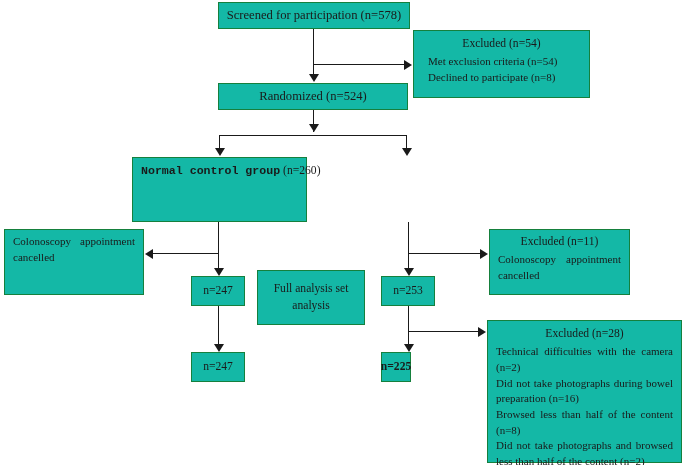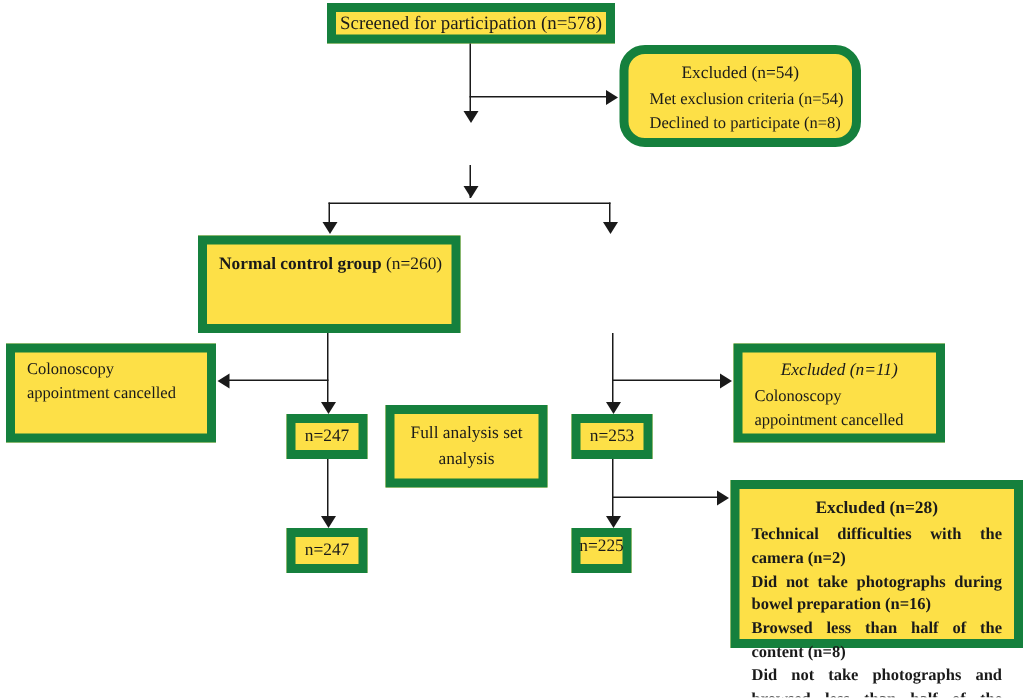--- a/index.html
+++ b/index.html
@@ -14,41 +14,41 @@
   #flowchart {
     position: relative;
     width: 685px;
     height: 465px;
     background: #ffffff;
     overflow: hidden;
   }
   .box {
     position: absolute;
     box-sizing: border-box;
-    border: 6px solid #15803d;
-    background: #fde047;
+    border: 1px solid #15803d;
+    background: #14b8a6;
     padding: 4px 7px;
     line-height: 1.42;
   }
   .box .line {
     display: block;
     white-space: nowrap;
   }
   .center {
     text-align: center;
   }
   .justify-last-left {
     text-align: justify;
     text-align-last: left;
     white-space: normal;
   }
   .t13 { font-size: 12.6px; }
   .t12 { font-size: 11.6px; }
   .t11 { font-size: 11.0px; }
-  b.hdr { font-weight: bold; }
+  b.hdr { font-weight: bold; font-family: Liberation Mono, monospace; }
 
   
   .hline, .vline {
     position: absolute;
     background: #1a1a1a;
   }
   .hline { height: 1px; }
   .vline { width: 1px; }
   .arrow-down, .arrow-left, .arrow-right {
     position: absolute;
@@ -73,40 +73,43 @@
 </style>
 </head>
 <body>
 
 <div id="flowchart">
 
   <div class="box center t13" style="left:218px; top:2px; width:192px; height:27px; display:flex; align-items:center; justify-content:center;">
     <span class="line">Screened for participation (n=578)</span>
   </div>
 
-  <div class="box t11" style="left:413px; top:30px; width:161px; height:68px;border-radius:17px;">
+  <div class="box t11" style="left:413px; top:30px; width:177px; height:68px;">
     <span class="line center t12" style="margin-top:1px; margin-bottom:2px;">Excluded (n=54)</span>
     <span class="line" style="padding-left:7px;">Met exclusion criteria (n=54)</span>
     <span class="line" style="padding-left:7px;">Declined to participate (n=8)</span>
   </div>
 
+  <div class="box center t13" style="left:218px; top:83px; width:190px; height:27px; display:flex; align-items:center; justify-content:center;">
+    <span class="line">Randomized (n=524)</span>
+  </div>
 
   <div class="box t12" style="left:132px; top:157px; width:175px; height:65px; padding:5px 8px;">
     <span class="line" style="margin-bottom:1px;">
       <b class="hdr">Normal control group</b><span> (n=260)</span>
     </span>
   </div>
 
 
   <div class="box t11" style="left:4px; top:229px; width:140px; height:66px; padding:4px 8px;">
     <span class="justify-last-left" style="display:block;">Colonoscopy appointment cancelled</span>
   </div>
 
   <div class="box t11" style="left:489px; top:229px; width:141px; height:66px; padding:4px 8px;">
-    <span class="line center t12" style="margin-bottom:2px;font-style:italic;">Excluded (n=11)</span>
+    <span class="line center t12" style="margin-bottom:2px;">Excluded (n=11)</span>
     <span class="justify-last-left" style="display:block;">Colonoscopy appointment cancelled</span>
   </div>
 
   <div class="box center t12" style="left:191px; top:276px; width:54px; height:30px; display:flex; align-items:center; justify-content:center;">
     <span class="line">n=247</span>
   </div>
 
   <div class="box center t12" style="left:257px; top:270px; width:108px; height:55px; display:flex; flex-direction:column; align-items:center; justify-content:center;">
     <span class="line">Full analysis set</span>
     <span class="line">analysis</span>
@@ -114,25 +117,25 @@
 
   <div class="box center t12" style="left:381px; top:276px; width:54px; height:30px; display:flex; align-items:center; justify-content:center;">
     <span class="line">n=253</span>
   </div>
 
   <div class="box center t12" style="left:191px; top:352px; width:54px; height:30px; display:flex; align-items:center; justify-content:center;">
     <span class="line">n=247</span>
   </div>
 
 
-  <div class="box center t12" style="left:381px; top:352px; width:40px; height:30px; display:flex; align-items:flex-end; justify-content:center;">
+  <div class="box center t12" style="left:381px; top:352px; width:30px; height:30px; display:flex; align-items:center; justify-content:center;font-weight:bold;">
     <span class="line">n=225</span>
   </div>
 
-  <div class="box t11" style="left:487px; top:320px; width:195px; height:112px; padding:5px 8px;font-weight:bold;">
+  <div class="box t11" style="left:487px; top:320px; width:195px; height:143px; padding:5px 8px;">
     <span class="line center t12" style="margin-bottom:2px;">Excluded (n=28)</span>
     <span class="justify-last-left" style="display:block;">Technical difficulties with the camera (n=2)</span>
     <span class="justify-last-left" style="display:block;">Did not take photographs during bowel preparation (n=16)</span>
     <span class="justify-last-left" style="display:block;">Browsed less than half of the content (n=8)</span>
     <span class="justify-last-left" style="display:block;">Did not take photographs and browsed less than half of the content (n=2)</span>
   </div>
 
   <div class="vline" style="left:313px; top:29px; height:46px;"></div>
   <div class="arrow-down" style="left:309px; top:74px;"></div>
 

